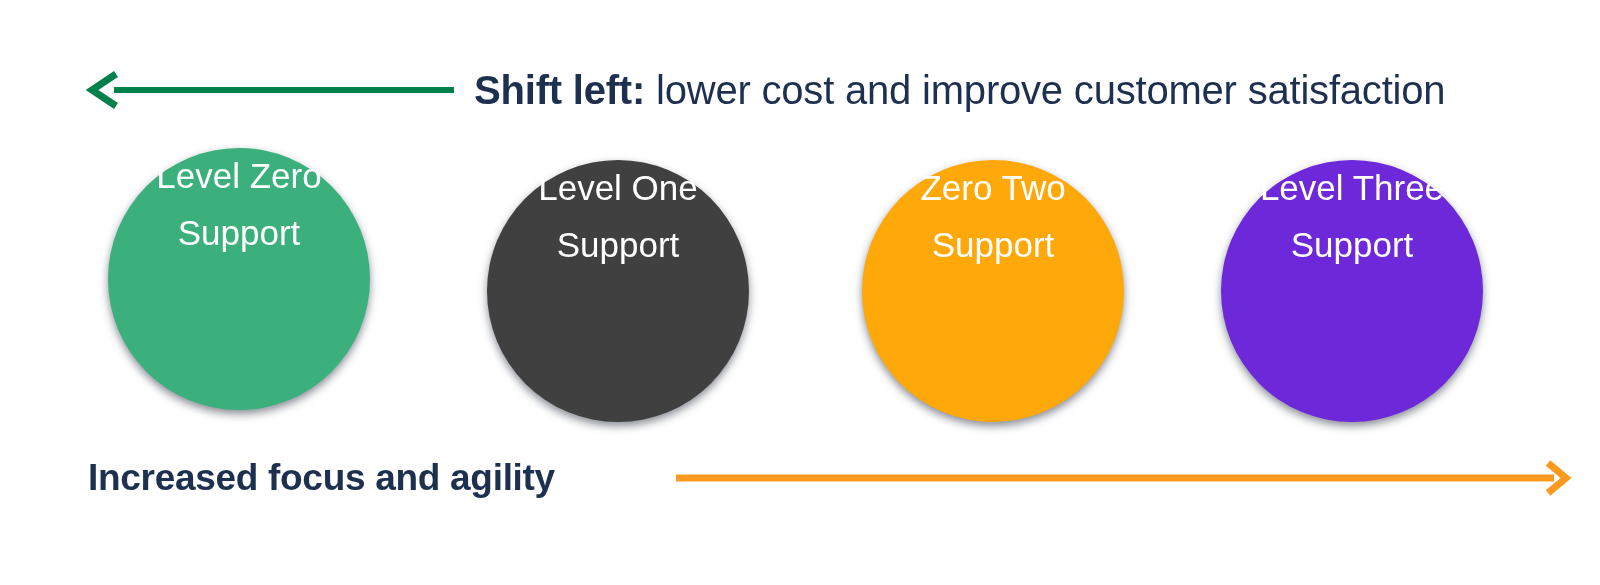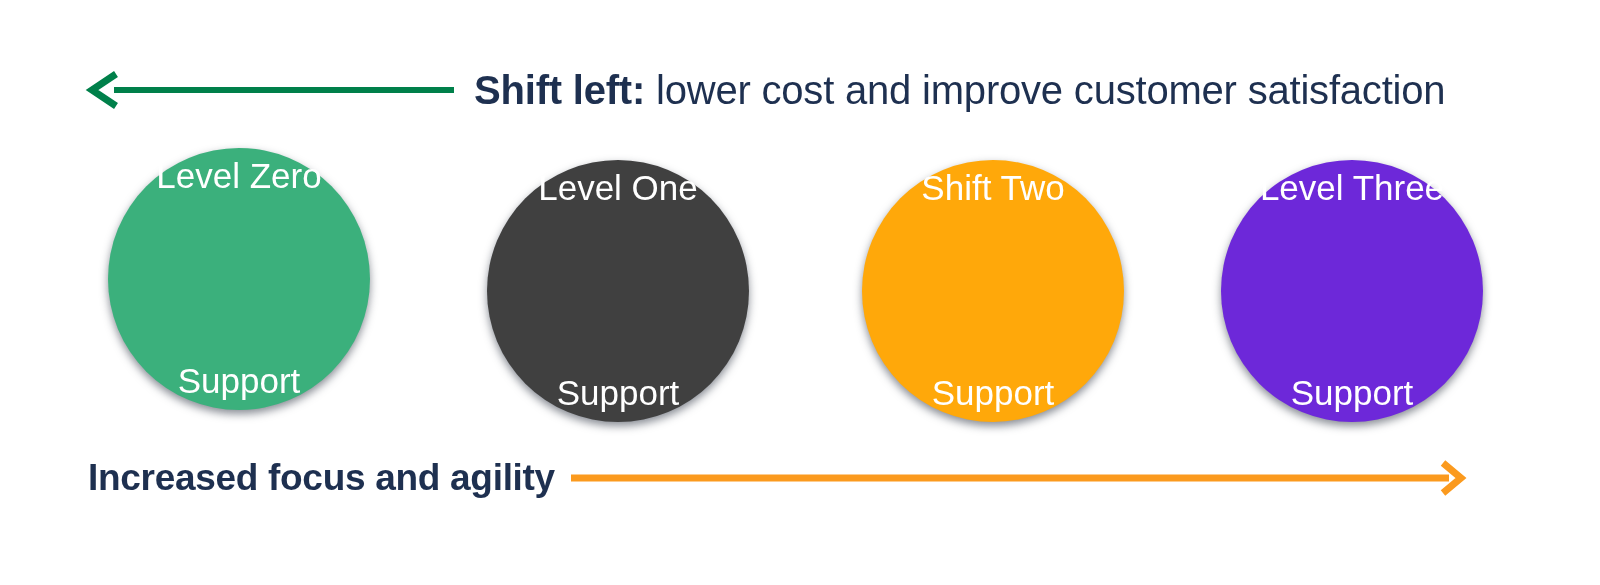--- a/index.html
+++ b/index.html
@@ -63,21 +63,21 @@
   }
   .circle {
     position: absolute;
     top: 0;
     width: 262px;
     height: 262px;
     border-radius: 50%;
     display: flex;
     flex-direction: column;
     align-items: center;
-    justify-content: space-between;
+    justify-content: flex-start;
     box-shadow: 0 4px 9px rgba(40,48,62,0.55);
     color: #ffffff;
     text-align: center;
   }
   .circle .line {
     font-size: 35px;
     font-weight: normal;
     line-height: 1.62;
     white-space: nowrap;
   }
@@ -88,20 +88,21 @@
 
   
   .bottom-row {
     position: absolute;
     left: 0;
     top: 448px;
     width: 1576px;
     height: 60px;
     display: flex;
     align-items: center;
+    justify-content: space-between;
   }
   .agility-label {
     flex: 0 0 auto;
     margin-left: 88px;
     font-size: 37px;
     font-weight: bold;
     color: #1e3050;
     white-space: nowrap;
     letter-spacing: -0.3px;
   }
@@ -140,21 +141,21 @@
       <div class="line">Level Zero</div>
       <div class="line">Support</div>
     </div>
 
     <div class="circle" id="circle-1" style="background:#404040">
       <div class="line">Level One</div>
       <div class="line">Support</div>
     </div>
 
     <div class="circle" id="circle-2" style="background:#ffa80a">
-      <div class="line">Shift Two</div>
+      <div class="line">Zero Two</div>
       <div class="line">Support</div>
     </div>
 
     <div class="circle" id="circle-3" style="background:#6d28d9">
       <div class="line">Level Three</div>
       <div class="line">Support</div>
     </div>
 
   </div>
 

